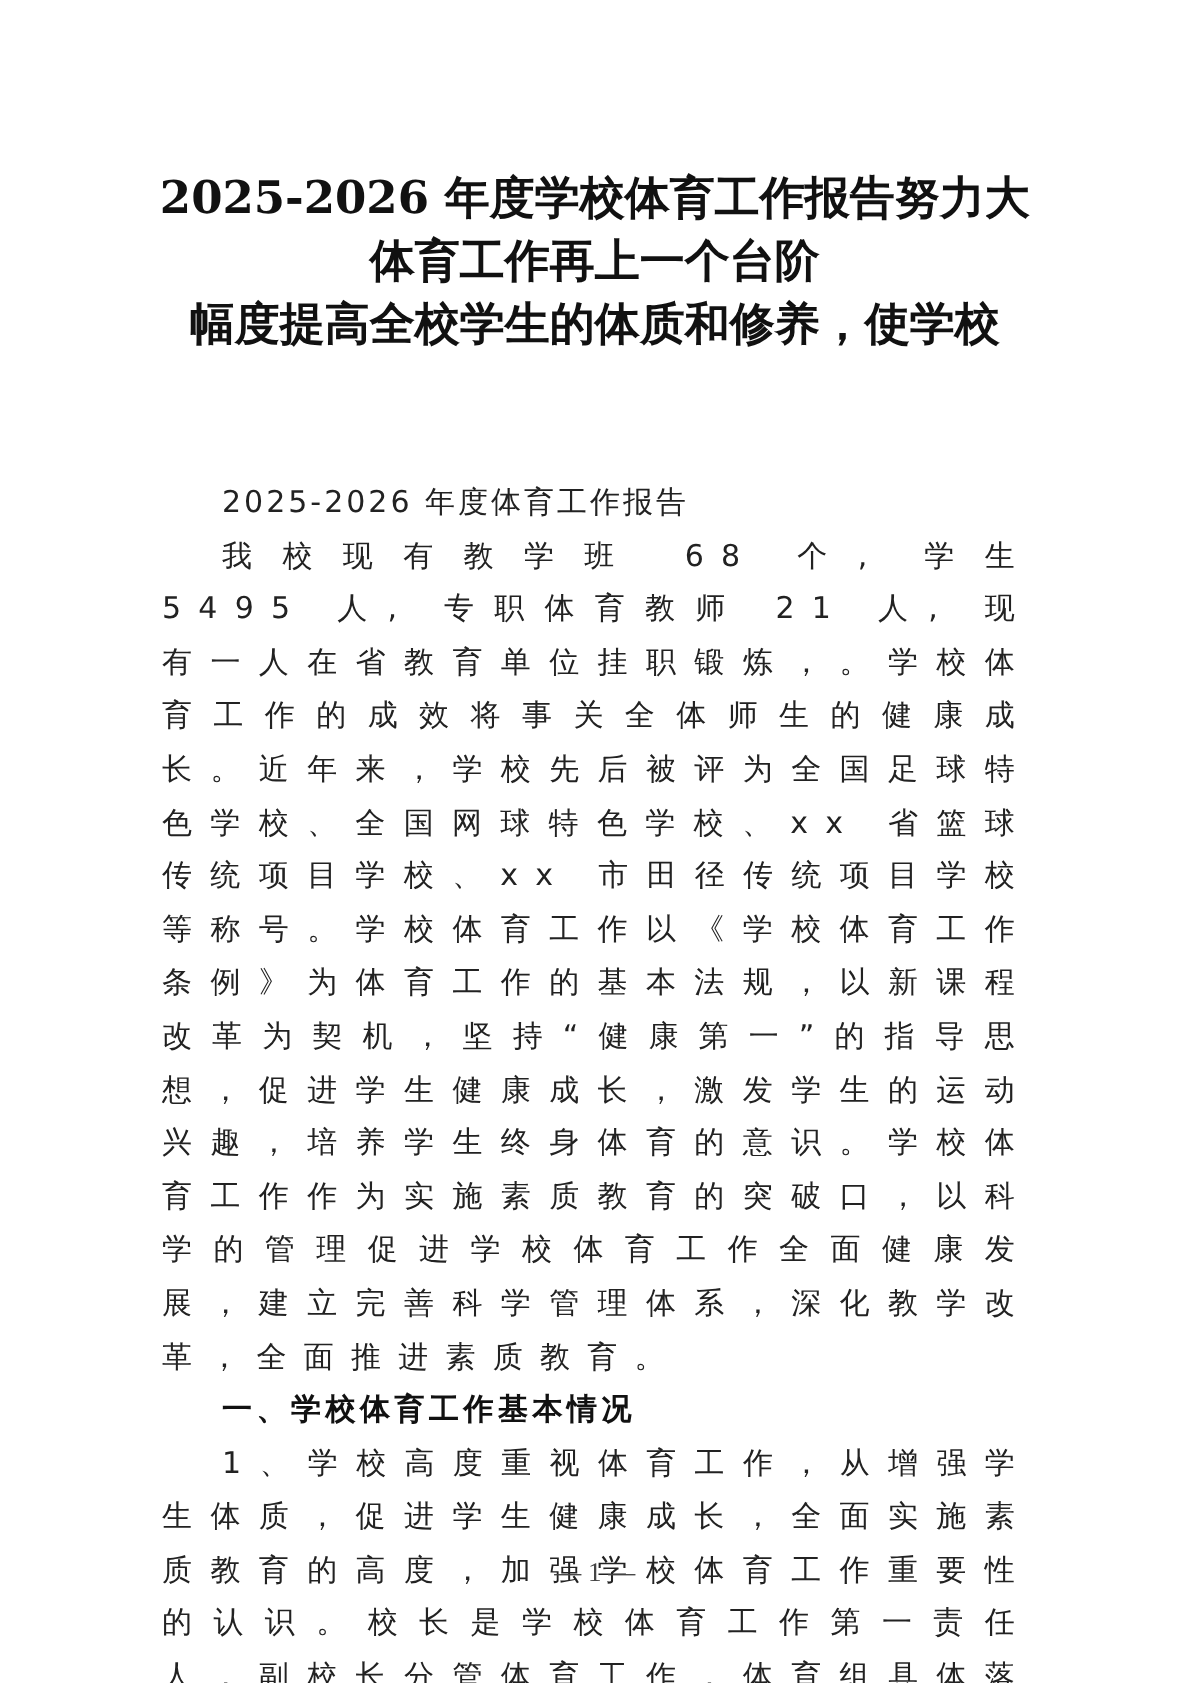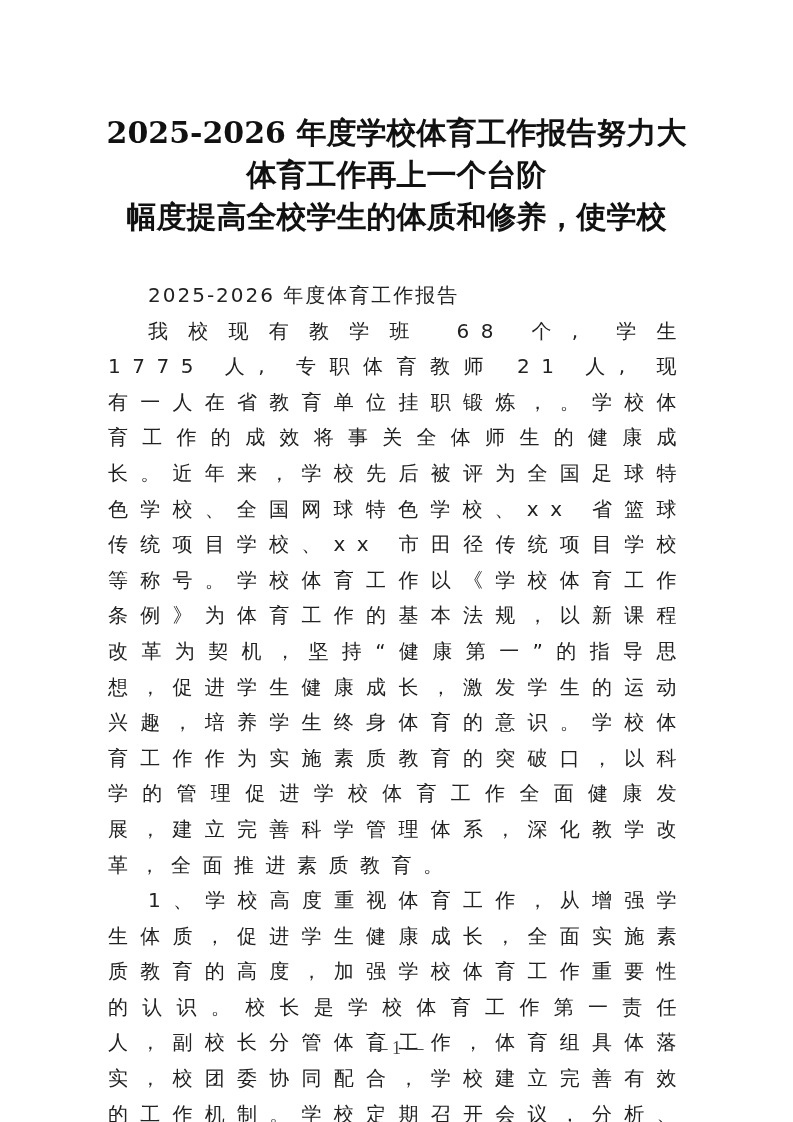--- a/index.html
+++ b/index.html
@@ -14,37 +14,38 @@
   }
   .body {
     position: absolute; left: 108px; top: 278px; width: 580px;
     font-family: "DejaVu Sans", "Liberation Sans", sans-serif;
     font-size: 20px; line-height: 35.6px; color: #222;
     letter-spacing: 11.5px;
     text-align: justify;
   }
   .body p { margin: 0; text-indent: 40px; }
   .body p.heading { font-weight: bold; letter-spacing: 3px; color: #111; }
-  .body p.sub { letter-spacing: 2px; }
+  .body p.sub { letter-spacing: 2px; margin-top: 39px; }
   .footer {
     position: absolute; left: 0; width: 793px; top: 1038px; text-align: center;
     font-family: "Liberation Serif", serif; font-size: 18px; color: #444;
   }
 </style>
 </head>
 <body>
 
 <div class="page">
   <div class="title">
     <div>2025-2026 年度学校体育工作报告努力大</div>
     <div>体育工作再上一个台阶</div>
     <div>幅度提高全校学生的体质和修养，使学校</div>
   </div>
 
   <div class="body">
     <p class="sub">2025-2026 年度体育工作报告</p>
-    <p>我校现有教学班 68 个, 学生 1775 人, 专职体育教师 21 人, 现有一人在省教育单位挂职锻炼，。学校体育工作的成效将事关全体师生的健康成长。近年来，学校先后被评为全国足球特色学校、全国网球特色学校、xx 省篮球传统项目学校、xx 市田径传统项目学校等称号。学校体育工作以《学校体育工作条例》为体育工作的基本法规，以新课程改革为契机，坚持“健康第一”的指导思想，促进学生健康成长，激发学生的运动兴趣，培养学生终身体育的意识。学校体育工作作为实施素质教育的突破口，以科学的管理促进学校体育工作全面健康发展，建立完善科学管理体系，深化教学改革，全面推进素质教育。</p>
+    <p>我校现有教学班 68 个, 学生 5495 人, 专职体育教师 21 人, 现有一人在省教育单位挂职锻炼，。学校体育工作的成效将事关全体师生的健康成长。近年来，学校先后被评为全国足球特色学校、全国网球特色学校、xx 省篮球传统项目学校、xx 市田径传统项目学校等称号。学校体育工作以《学校体育工作条例》为体育工作的基本法规，以新课程改革为契机，坚持“健康第一”的指导思想，促进学生健康成长，激发学生的运动兴趣，培养学生终身体育的意识。学校体育工作作为实施素质教育的突破口，以科学的管理促进学校体育工作全面健康发展，建立完善科学管理体系，深化教学改革，全面推进素质教育。</p>
+    <p class="heading">一、学校体育工作基本情况</p>
     <p>1、学校高度重视体育工作，从增强学生体质，促进学生健康成长，全面实施素质教育的高度，加强学校体育工作重要性的认识。校长是学校体育工作第一责任人，副校长分管体育工作，体育组具体落实，校团委协同配合，学校建立完善有效的工作机制。学校定期召开会议，分析、研究、解决学校体育工作中的疑惑和困难。</p>
 
   </div>
 
   <div class="footer">— 1 —</div>
 </div>
 
 </body></html>

